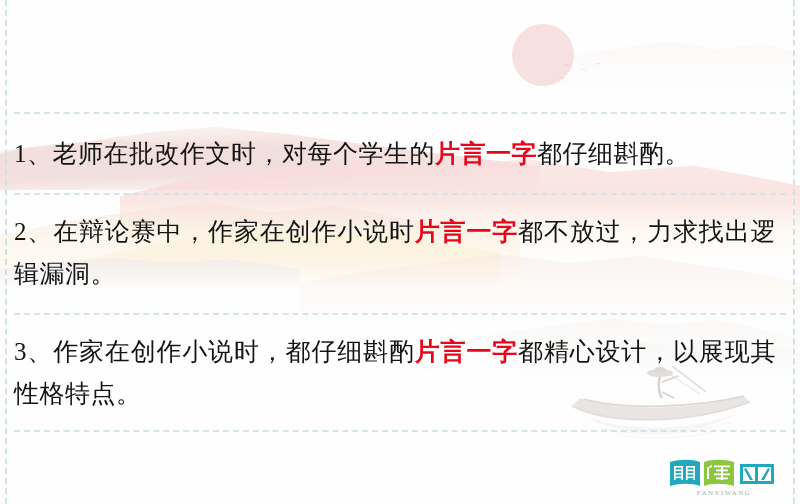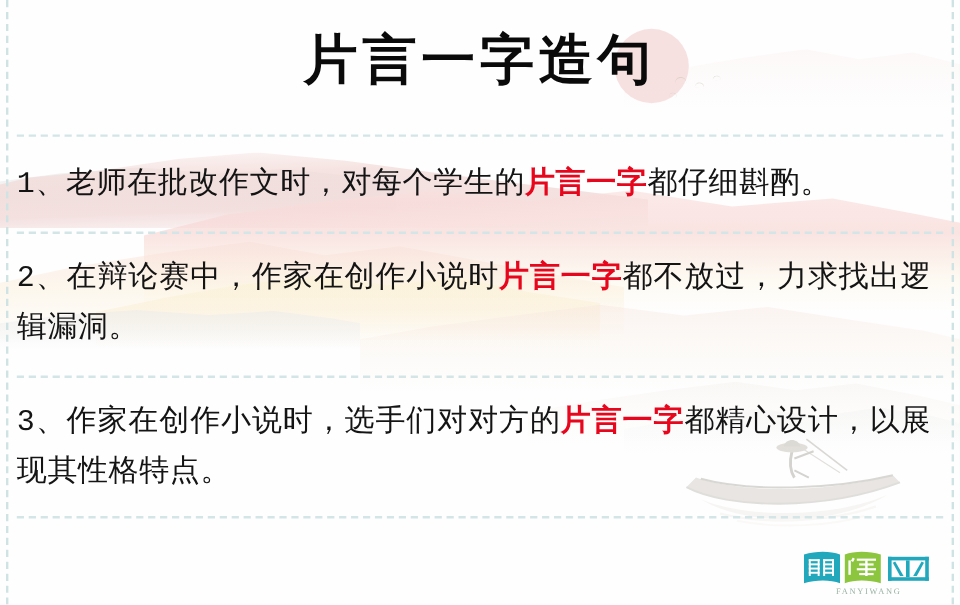--- a/index.html
+++ b/index.html
@@ -172,21 +172,21 @@
     line-height: 58px;
     letter-spacing: 4px;
     color: #0a0a0a;
     white-space: nowrap;
   }
 
   .sentence {
     position: absolute;
     left: 14px;
     width: 762px;
-    font-family: Liberation Mono, monospace;
+    font-family: Liberation Serif, serif;
     font-size: 25px;
     line-height: 42px;
     color: #141414;
     letter-spacing: .5px;
     text-align: justify;
   }
   .s1 { top: 133px; }
   .s2 { top: 211px; }
   .s3 { top: 331px; }
 
@@ -274,32 +274,31 @@
 
   <div class="vrule left"></div>
   <div class="vrule right"></div>
   <div class="hrule" style="top:112px;"></div>
   <div class="hrule" style="top:193px;"></div>
   <div class="hrule" style="top:313px;"></div>
   <div class="hrule" style="top:430px;"></div>
 
   <div class="content">
 
-    <div class="title">片言一字造句</div>
 
     <div class="sentence s1">
       <span>1、</span><span>老师在批改作文时，对每个学生的</span><span class="kw">片言一字</span><span>都仔细斟酌。</span>
     </div>
 
     <div class="sentence s2">
       <span>2、</span><span>在辩论赛中，作家在创作小说时</span><span class="kw">片言一字</span><span>都不放过，力求找出逻辑漏洞。</span>
     </div>
 
     <div class="sentence s3">
-      <span>3、</span><span>作家在创作小说时，选手们对对方的</span><span class="kw">片言一字</span><span>都精心设计，以展现其性格特点。</span>
+      <span>3、</span><span>作家在创作小说时，都仔细斟酌</span><span class="kw">片言一字</span><span>都精心设计，以展现其性格特点。</span>
     </div>
 
   </div>
 
   <div class="logo">
     <svg class="logo-mark" viewBox="0 0 116 32" xmlns="http://www.w3.org/2000/svg">
 
       <path d="M4 6 C 14 3, 26 3, 34 6 L 34 30 C 26 27, 14 27, 4 30 Z" fill="#22a8bd"></path>
 
       <path d="M38 6 C 46 3, 58 3, 68 6 L 68 30 C 58 27, 46 27, 38 30 Z" fill="#8cc63f"></path>

